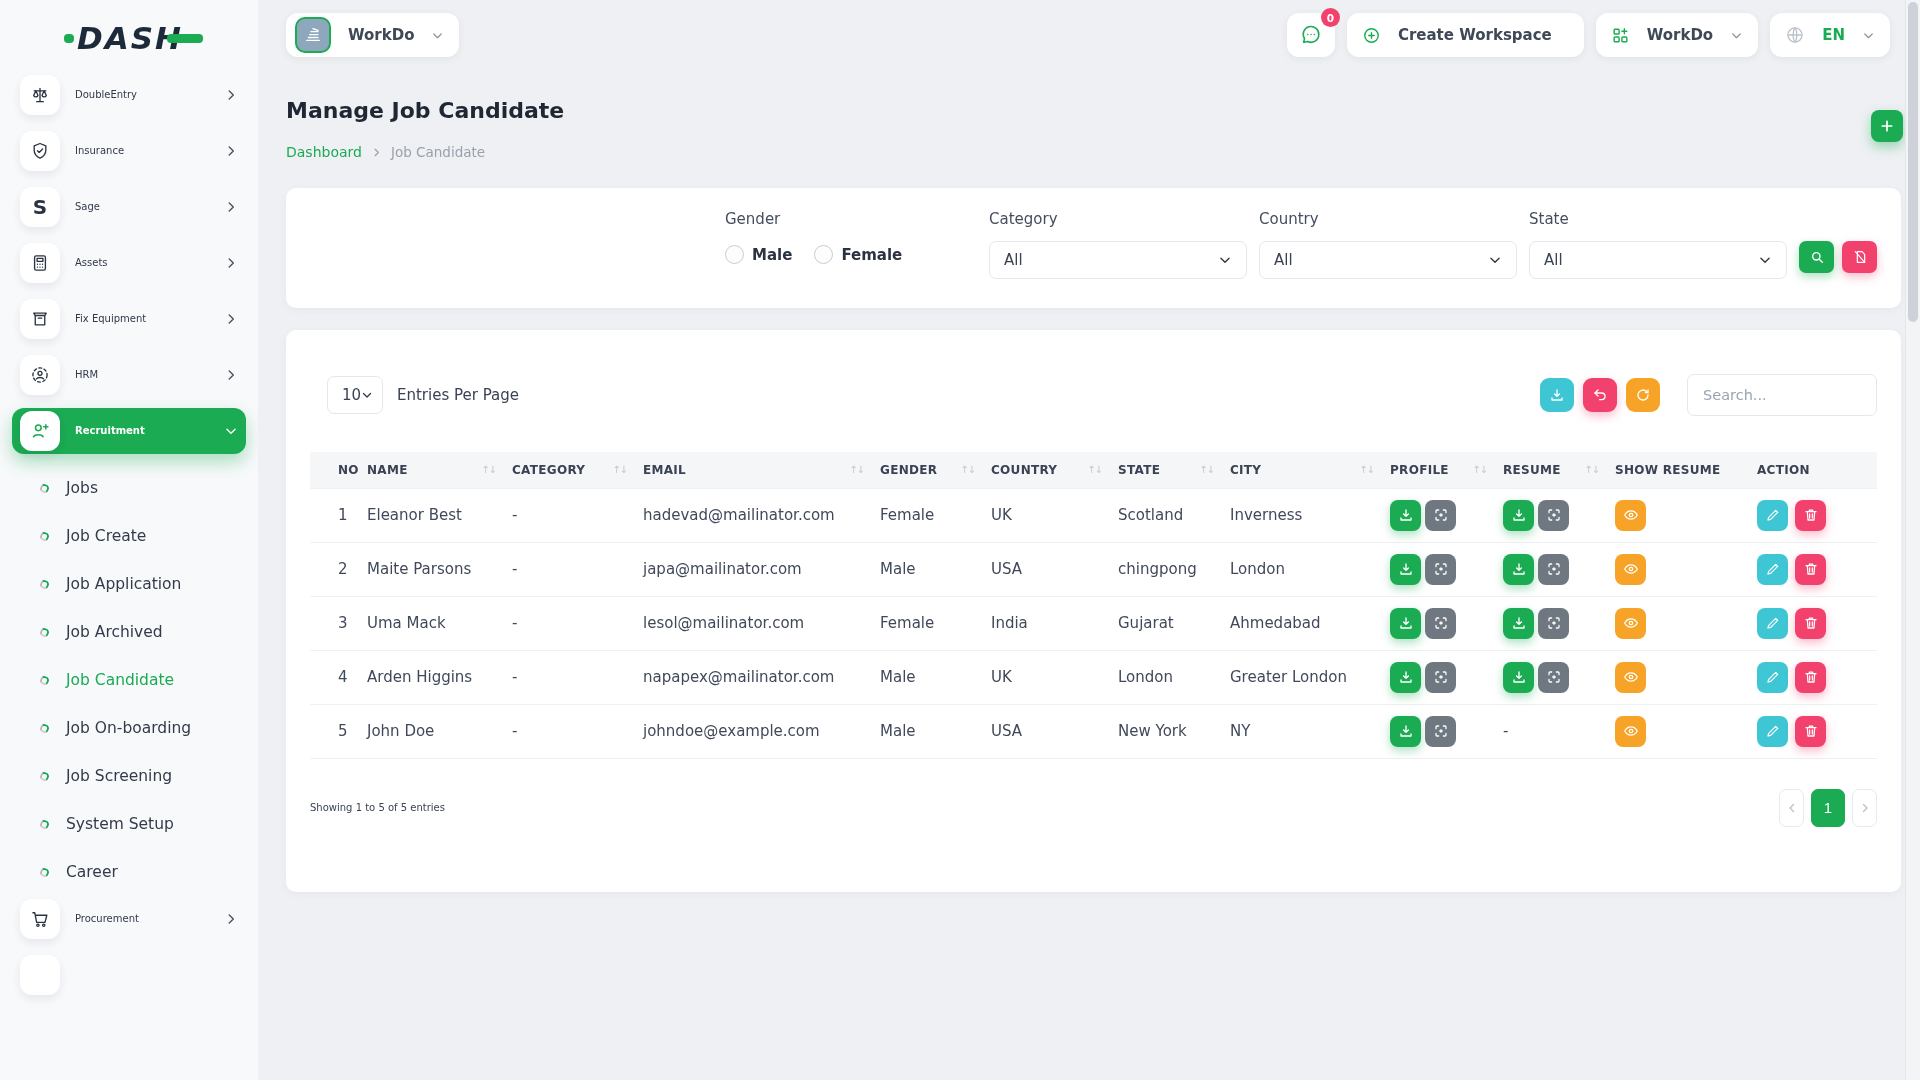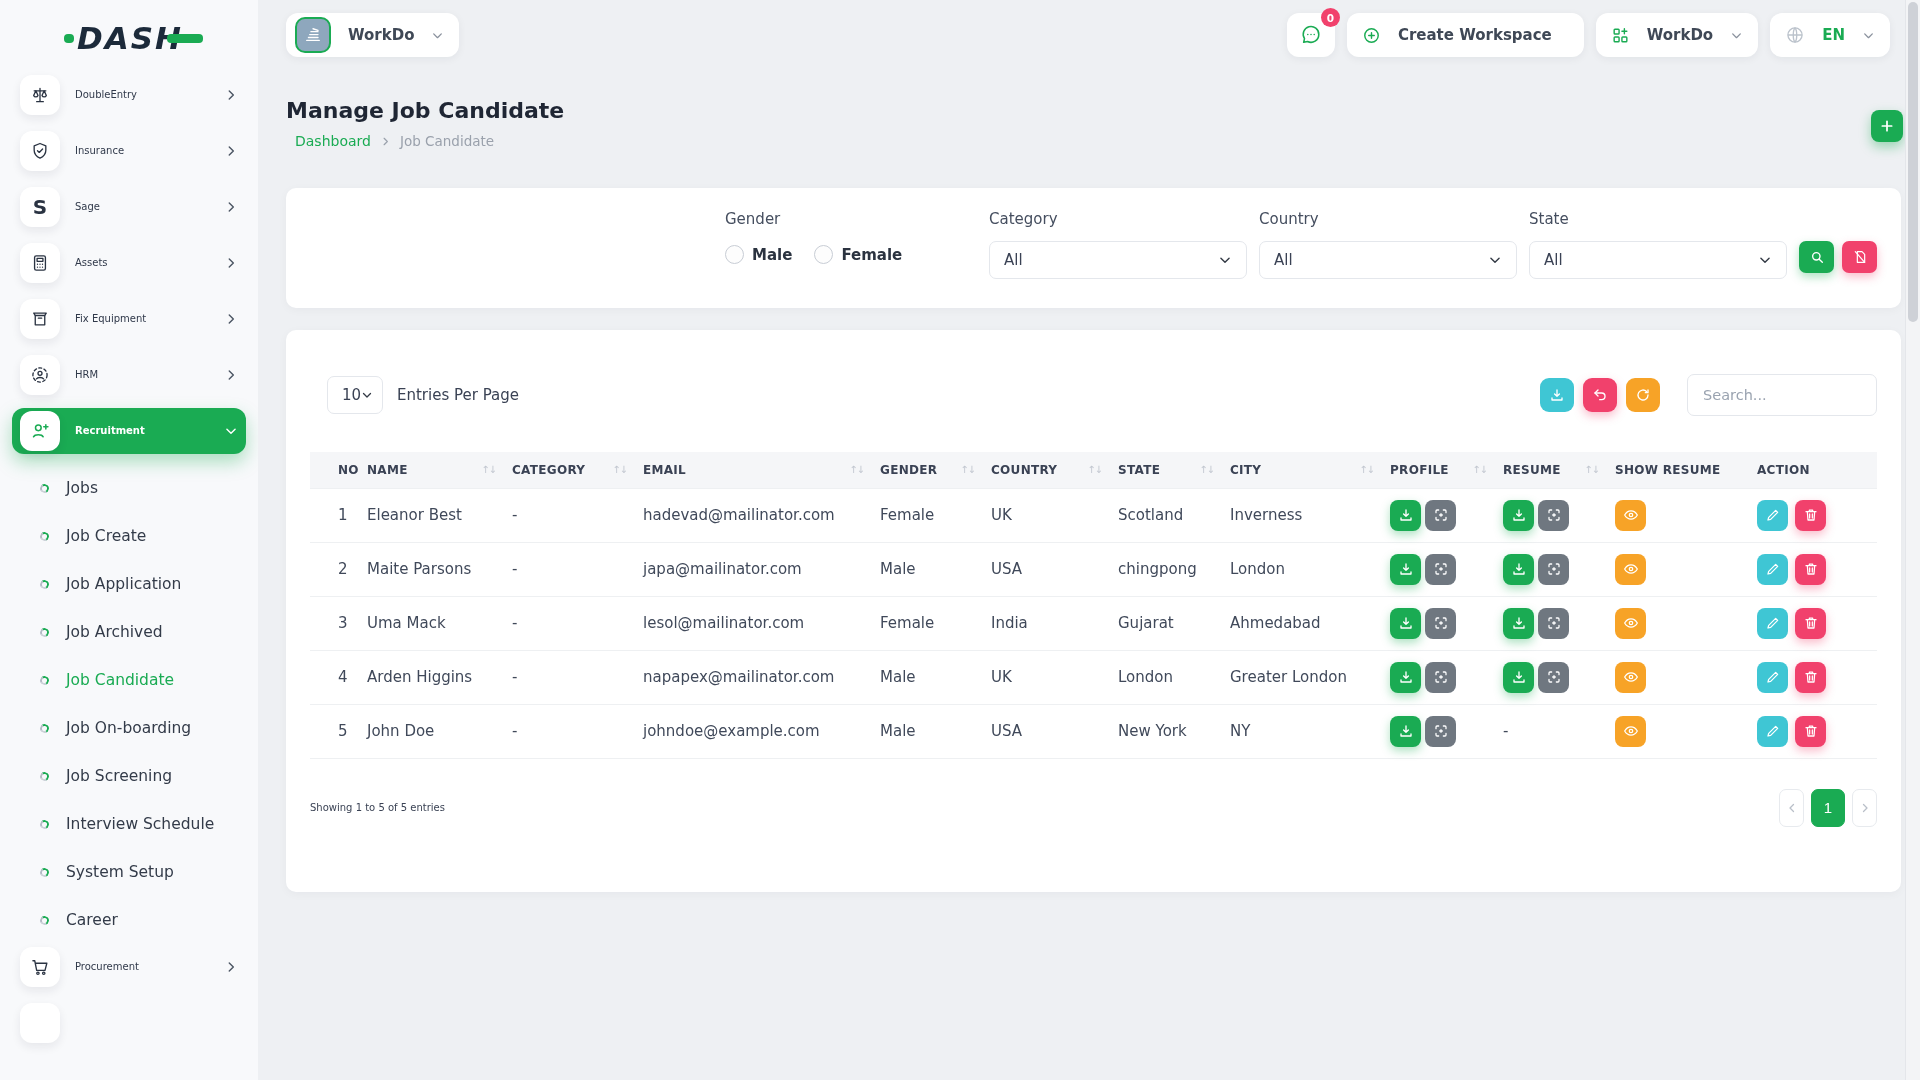--- a/index.html
+++ b/index.html
@@ -46,21 +46,21 @@
   .chat-pill svg { width:22px; height:22px; color:#1aab53; }
   .chat-badge { position:absolute; top:-5px; right:-5px; min-width:19px; height:19px; border-radius:10px; background:#f1416c; color:#fff; font-size:10.5px; font-weight:700; display:flex; align-items:center; justify-content:center; padding:0 5px; }
   .green-ic { color:#1aab53; display:flex; }
   .green-ic svg { width:19px; height:19px; }
   .globe-ic { color:#bcc3cc; display:flex; }
   .globe-ic svg { width:20px; height:20px; }
   .lang-label { color:#1aab53 !important; }
 
   
   .page-title { position:absolute; left:286px; top:98px; font-size:22px; font-weight:700; color:#1f2634; }
-  .breadcrumb { position:absolute; left:286px; top:133px; display:flex; align-items:center; gap:9px; font-size:14px;margin-left:9px; }
+  .breadcrumb { position:absolute; left:286px; top:144px; display:flex; align-items:center; gap:9px; font-size:14px; }
   .bc-home { color:#1aab53; cursor:pointer; }
   .bc-sep { color:#9aa1ac; display:flex; } .bc-sep svg { width:11px; height:11px; }
   .bc-current { color:#9aa1ac; font-size:13.5px; }
   .add-btn { position:absolute; left:1871px; top:110px; width:32px; height:32px; border:none; border-radius:8px; background:#1aab53; color:#fff; display:flex; align-items:center; justify-content:center; cursor:pointer; box-shadow:0 5px 12px rgba(26,171,83,.4); }
   .add-btn svg { width:16px; height:16px; }
 
   
   .card { position:absolute; background:#fff; border-radius:10px; box-shadow:0 2px 10px rgba(25,35,55,.04); }
   .filter-card { left:286px; top:188px; width:1615px; height:120px; padding:22px 24px; display:flex; justify-content:flex-end; gap:12px; }
   .f-group { display:flex; flex-direction:column; }
@@ -259,24 +259,20 @@
     <div class="subnav-item">
       <span class="subnav-dot"></span>
       <span class="subnav-label">Job On-boarding</span>
     </div>
     <div class="subnav-item">
       <span class="subnav-dot"></span>
       <span class="subnav-label">Job Screening</span>
     </div>
     <div class="subnav-item">
       <span class="subnav-dot"></span>
-      <span class="subnav-label">Interview Schedule</span>
-    </div>
-    <div class="subnav-item">
-      <span class="subnav-dot"></span>
       <span class="subnav-label">System Setup</span>
     </div>
     <div class="subnav-item">
       <span class="subnav-dot"></span>
       <span class="subnav-label">Career</span>
     </div>
 
 
     <div class="nav-item">
       <span class="nav-icon-box">

